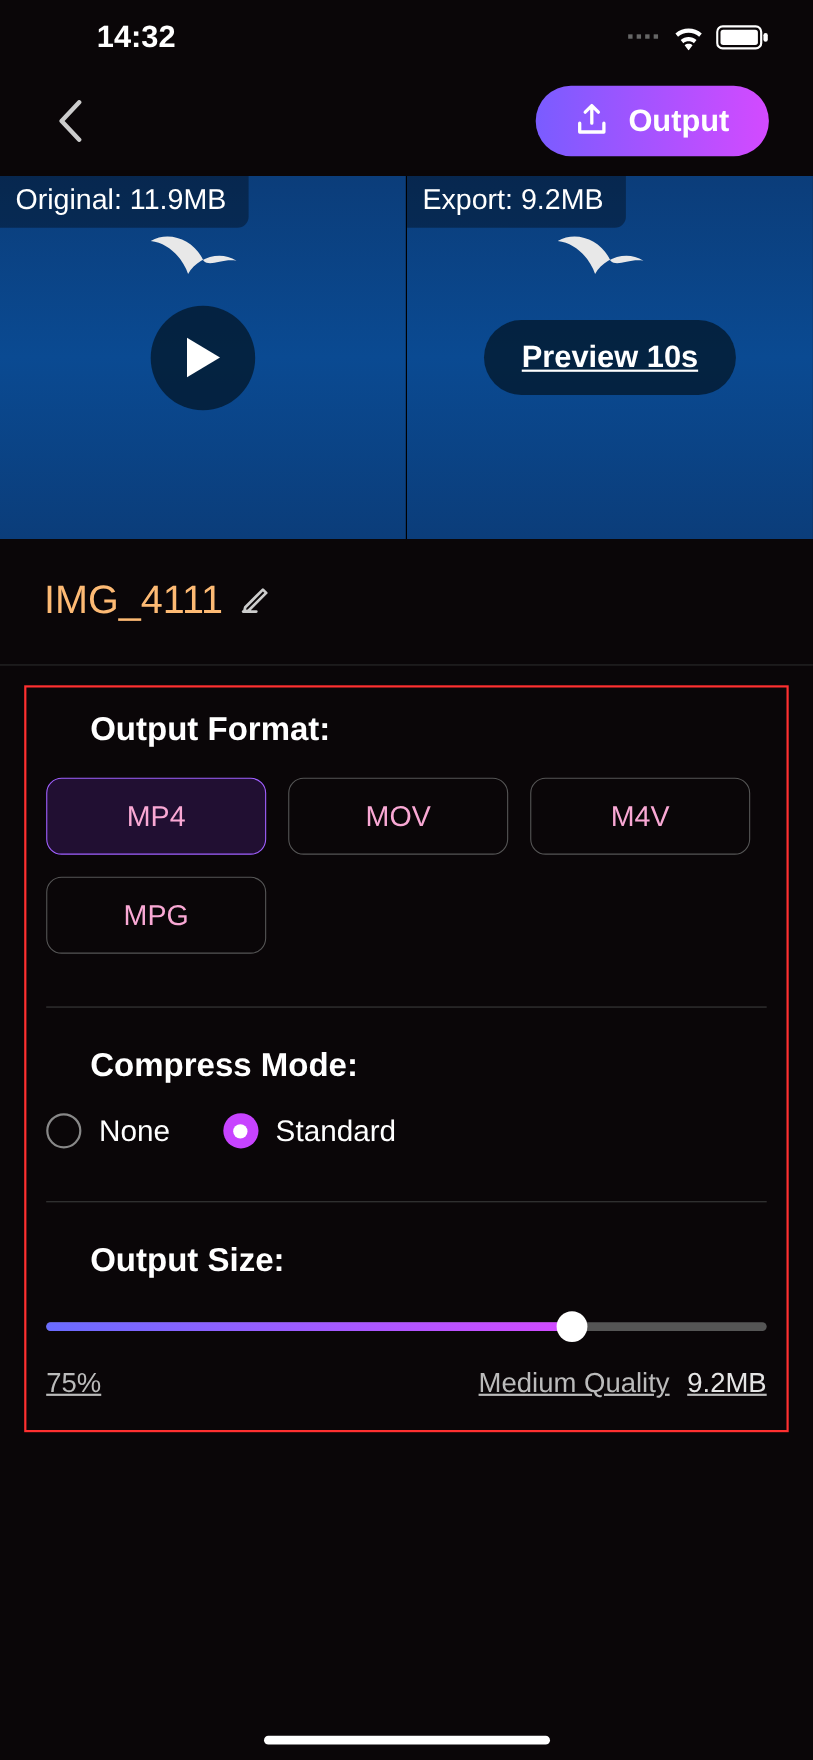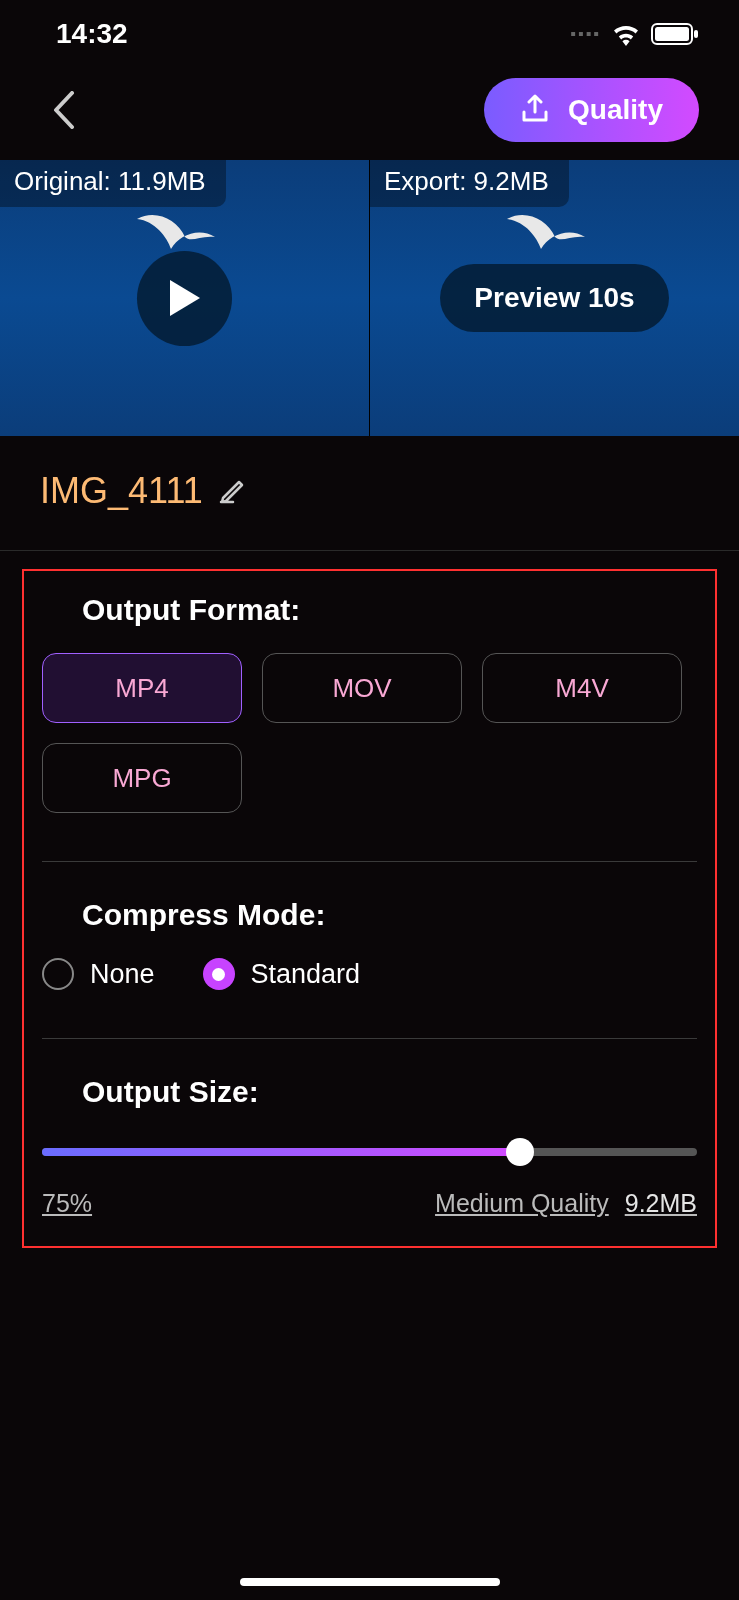--- a/index.html
+++ b/index.html
@@ -9,21 +9,21 @@
   background: #0a0608;
   font-family: -apple-system, BlinkMacSystemFont, "Segoe UI", sans-serif;
   color: #fff;
   overflow: hidden;
   position: relative;
 }
 .status-bar {
   display: flex;
   justify-content: space-between;
   align-items: center;
-  padding: 18px 40px 10px 56px;
+  padding: 18px 40px 10px 88px;
   height: 60px;
   gap: 39px;
 }
 .status-time { font-size: 28px; font-weight: 600; }
 .status-icons { display: flex; align-items: center; gap: 10px; }
 .nav-row {
   display: flex;
   justify-content: space-between;
   align-items: center;
   padding: 18px 40px 18px 44px;
@@ -38,21 +38,22 @@
   border-radius: 40px;
   padding: 16px 36px;
   display: flex;
   align-items: center;
   gap: 18px;
   font-size: 28px;
   font-weight: 600;
 }
 .preview-row {
   display: flex;
-  height: 276px;
+  height: 330px;
+  text-decoration: underline;
 }
 .preview-pane {
   flex: 1;
   background: linear-gradient(180deg, #0b3d7a 0%, #0a4a92 50%, #0b3d7a 100%);
   position: relative;
   display: flex;
   align-items: center;
   justify-content: center;
 }
 .preview-pane.left { border-right: 1px solid #000; }
@@ -238,21 +239,21 @@
 <div class="nav-row">
   <div class="back-btn">
     <svg width="24" height="38" viewBox="0 0 24 38">
         <path d="M20 2 L4 19 L20 36" stroke="#ccc" stroke-width="4" fill="none" stroke-linecap="round" stroke-linejoin="round"></path>
       </svg>
   </div>
   <div class="export-btn">
     <svg width="30" height="32" viewBox="0 0 30 32">
         <path d="M15 2 v16 M9 8 l6-6 6 6 M4 18 v8 h22 v-8" stroke="#fff" stroke-width="3" fill="none" stroke-linecap="round" stroke-linejoin="round"></path>
       </svg>
-    <span>Quality</span>
+    <span>Output</span>
   </div>
 </div>
 
 <div class="preview-row">
   <div class="preview-pane left">
     <div class="pane-label">Original: 11.9MB</div>
     <svg class="bird" viewBox="0 0 110 70">
         <path d="M55 35 c-8 -18 -30 -28 -48 -18 18 2 30 18 34 30 8 -14 28 -22 44 -12 -14 -2 -24 6 -30 0z" fill="#e8e8e8"></path>
       </svg>
     <div class="play-circle">

